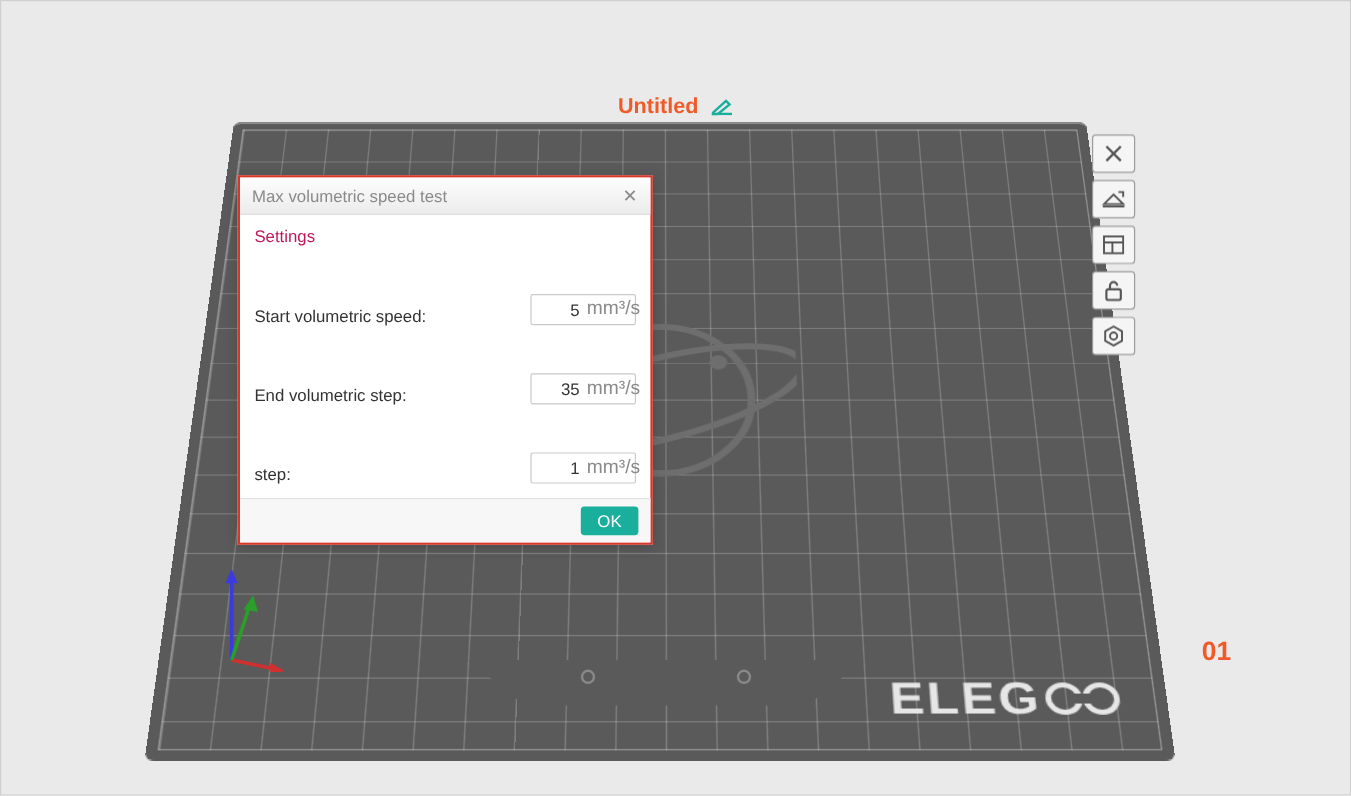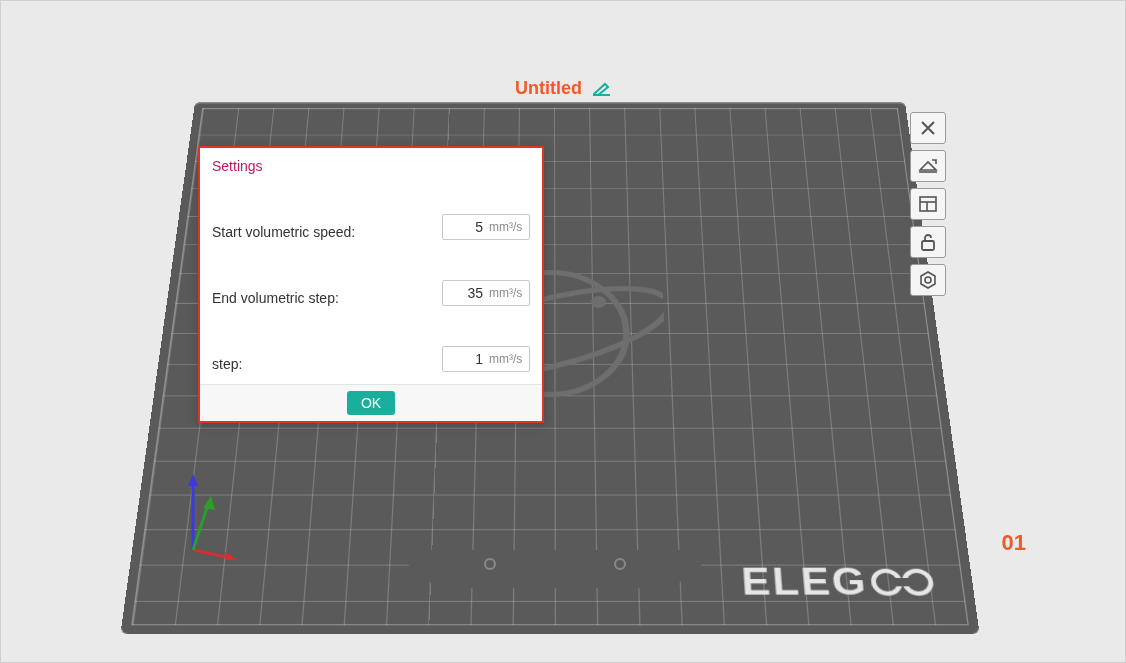--- a/index.html
+++ b/index.html
@@ -187,31 +187,31 @@
     border: none;
     outline: none;
     text-align: right;
     font-size: 14px;
     color: #333;
     background: transparent;
     padding-right: 4px;
   }
   .num-field .unit {
     flex: 1;
-    font-size: 12px;
+    font-size: 16px;
     color: #8a8a8a;
     padding-left: 2px;
     white-space: nowrap;
   }
   .dialog-footer {
     border-top: 1px solid #e3e3e3;
     background: #f7f7f7;
     padding: 6px 10px;
     display: flex;
-    justify-content: center;
+    justify-content: flex-end;
   }
   .ok-btn {
     background: #1aaf9c;
     color: #fff;
     border: none;
     border-radius: 3px;
     padding: 4px 14px;
     font-size: 14px;
     cursor: pointer;
   }
@@ -307,20 +307,26 @@
   </div>
   <div class="tool-btn">
     <svg width="18" height="18" viewBox="0 0 18 18">
       <polygon points="9,1 16,5 16,13 9,17 2,13 2,5" fill="none" stroke="#555" stroke-width="1.6"></polygon>
       <circle cx="9" cy="9" r="3" fill="none" stroke="#555" stroke-width="1.6"></circle>
     </svg>
   </div>
 </div>
 
 <div class="dialog">
+  <div class="dialog-header">
+    <span class="title">Max volumetric speed test</span>
+    <span class="dialog-close">
+      <span>✕</span>
+    </span>
+  </div>
   <div class="dialog-body">
     <div class="section-label">Settings</div>
 
     <div class="row">
       <span class="lbl">Start volumetric speed:</span>
       <div class="num-field">
         <input value="5" style="">
         <span class="unit">mm³/s</span>
       </div>
     </div>

